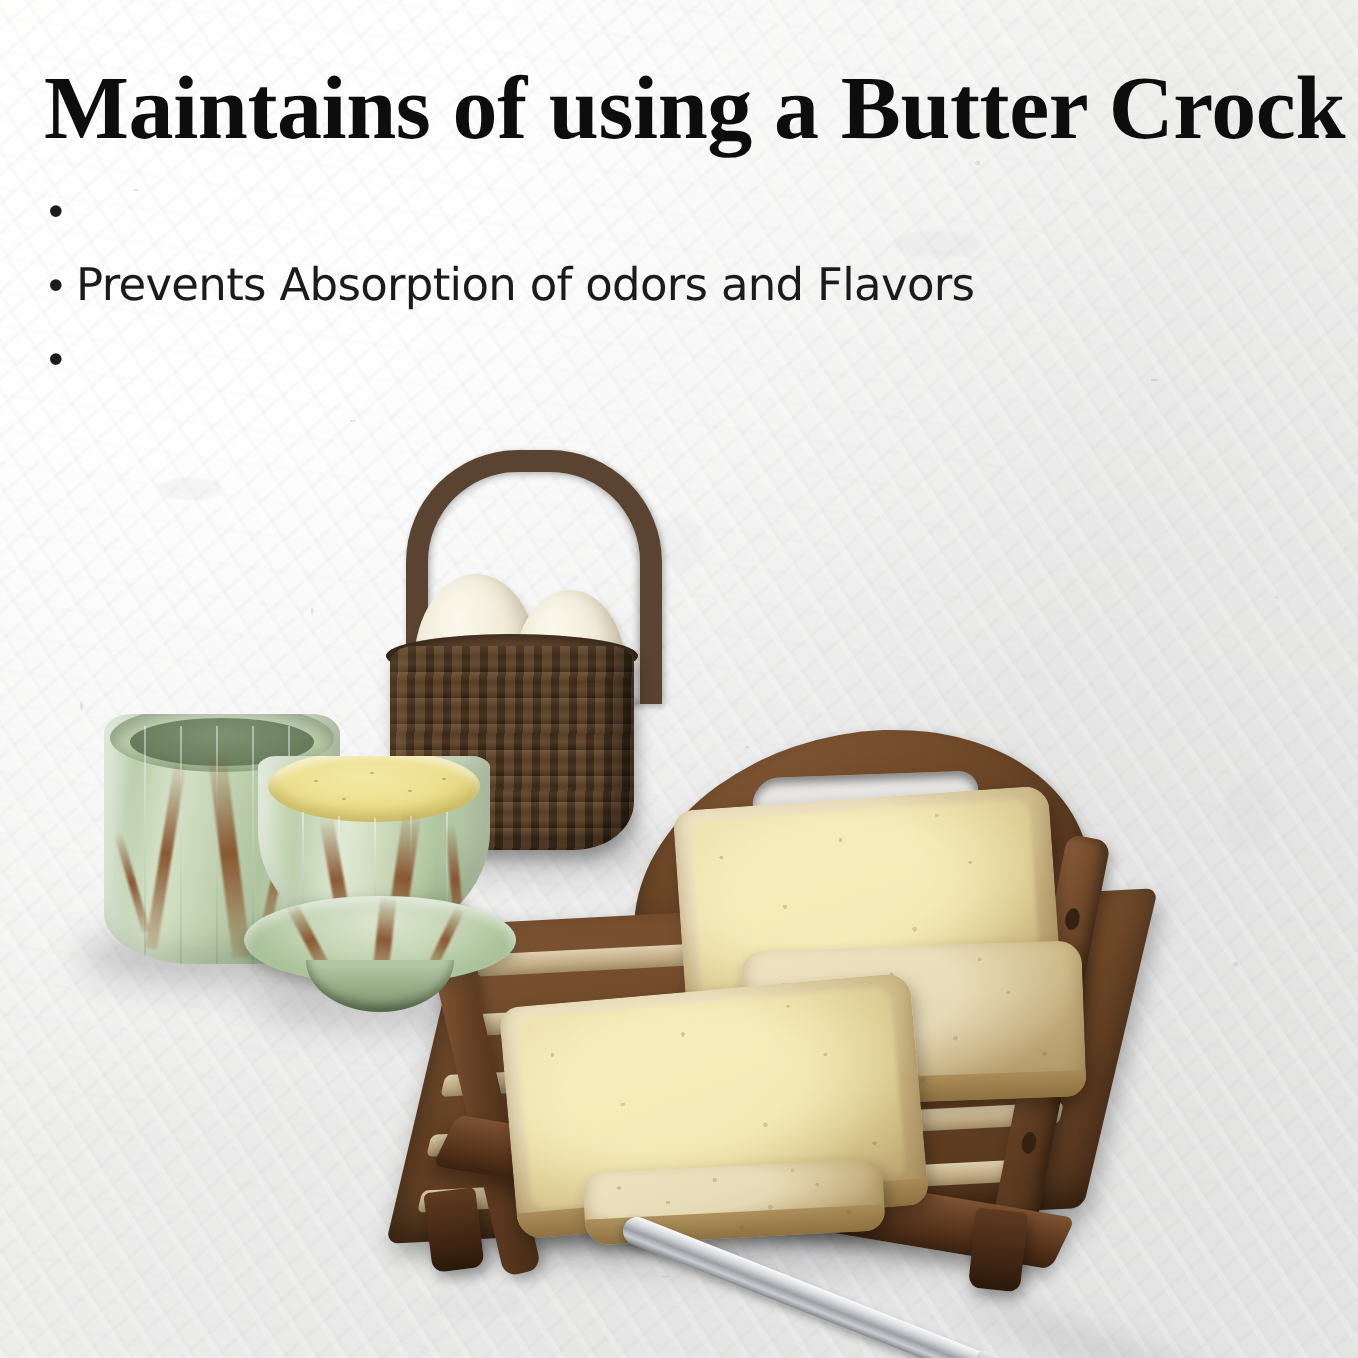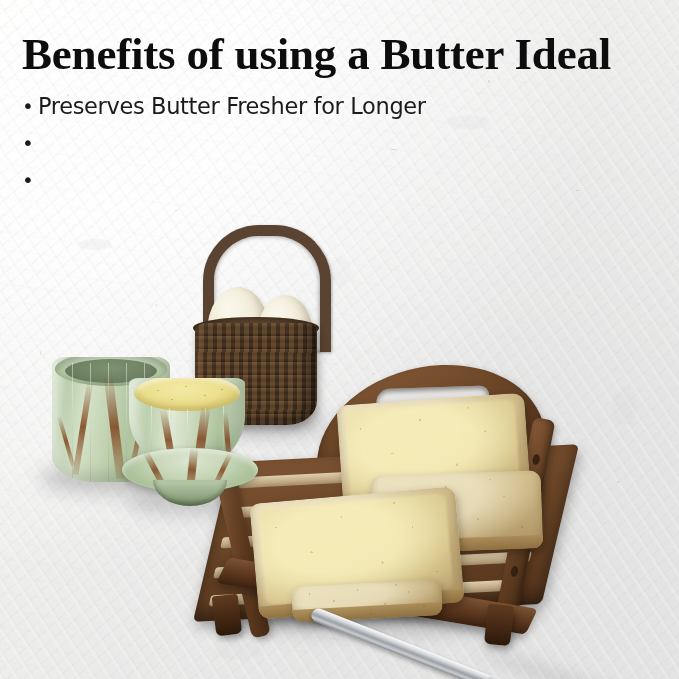--- a/index.html
+++ b/index.html
@@ -257,29 +257,29 @@
 </style>
 </head>
 <body>
 
 <div class="canvas">
 
   <div class="tex a"></div>
   <div class="tex b"></div>
   <div class="tex c"></div>
 
-  <div class="headline">Benefits of using a Butter Ideal</div>
+  <div class="headline">Maintains of using a Butter Crock</div>
 
   <div class="bullets">
     <div class="bullet">
       <span class="dot">•</span>
-      <span class="btxt">Preserves Butter Fresher for Longer</span>
     </div>
     <div class="bullet">
       <span class="dot">•</span>
+      <span class="btxt">Prevents Absorption of odors and Flavors</span>
     </div>
     <div class="bullet">
       <span class="dot">•</span>
     </div>
   </div>
 
   <div class="stage">
 
     <div class="shadow" style="left:40px;top:258px;width:150px;height:30px;background:rgba(95,95,100,.32);"></div>
     <div class="shadow" style="left:126px;top:285px;width:128px;height:24px;background:rgba(95,95,100,.28);"></div>

